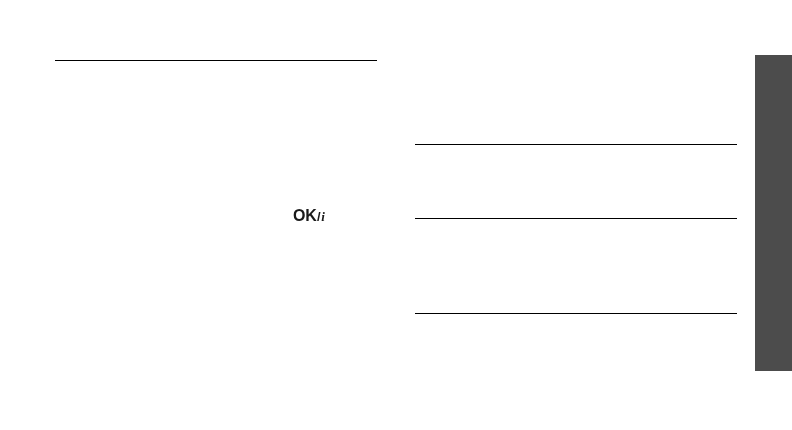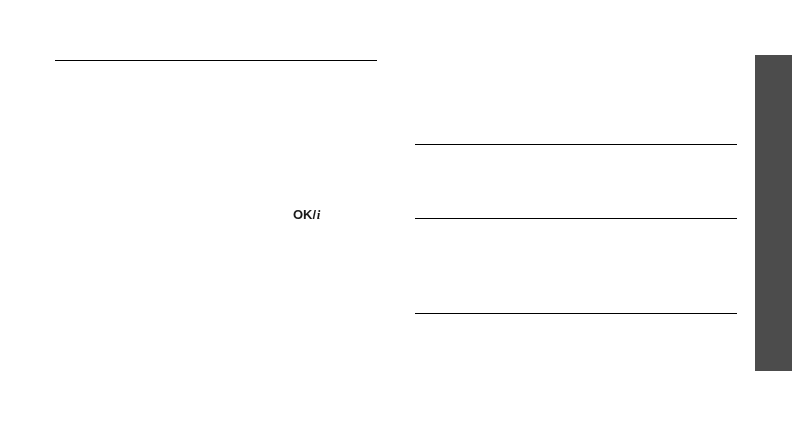--- a/index.html
+++ b/index.html
@@ -73,21 +73,21 @@
     left: 293px;
     top: 208px;
     display: flex;
     align-items: baseline;
     color: #1a1a1a;
     white-space: nowrap;
     line-height: 1;
   }
   .key-glyph .kg-ok {
     font-family: "Liberation Sans", sans-serif;
-    font-size: 13px;
+    font-size: 16px;
     font-weight: 600;
     letter-spacing: -0.2px;
     font-variant: small-caps;
   }
   .key-glyph .kg-slash {
     font-family: "Liberation Sans", sans-serif;
     font-size: 13px;
     font-weight: 600;
     margin: 0 0.5px;
   }

